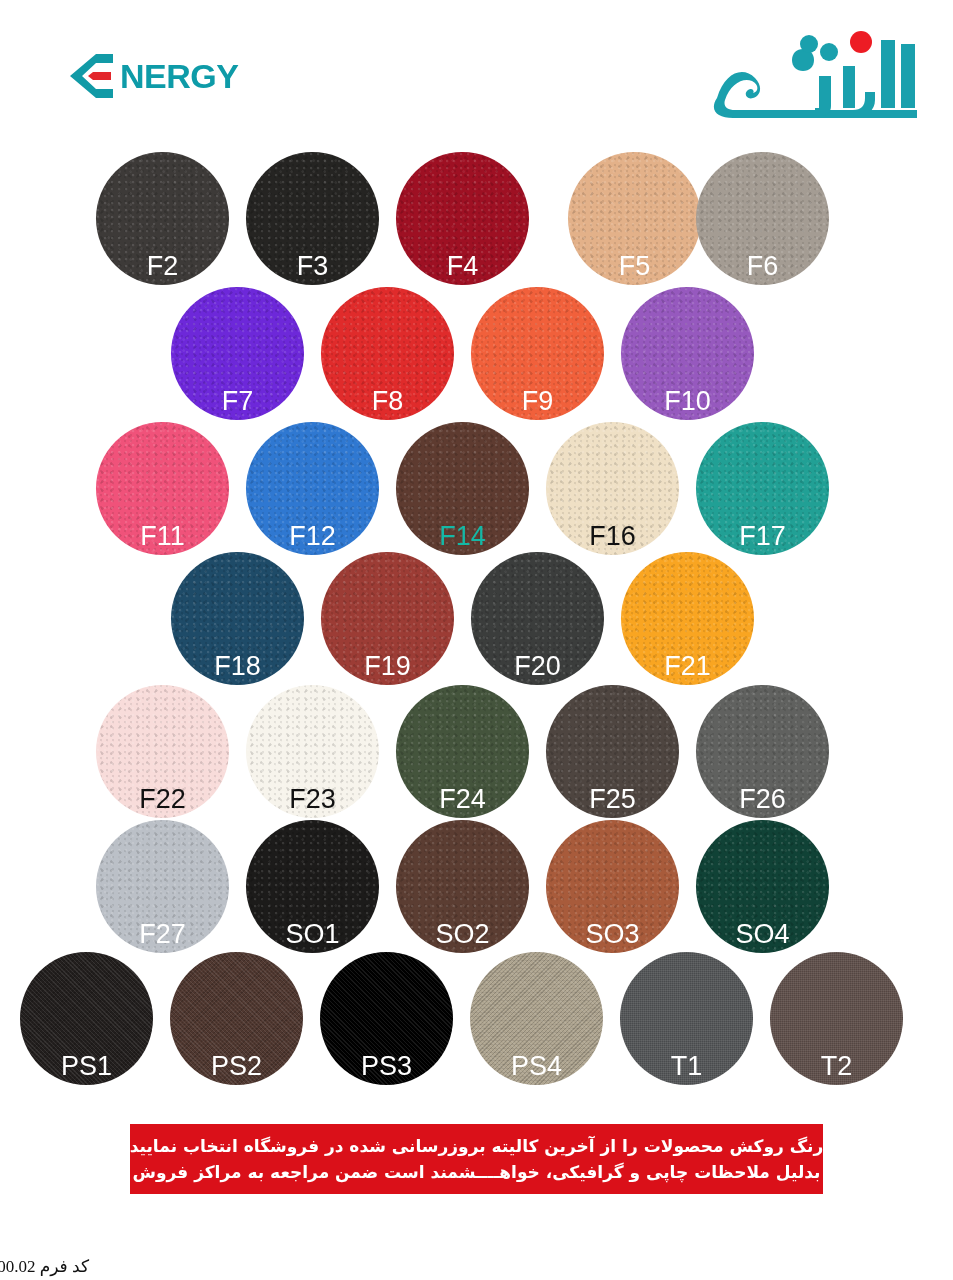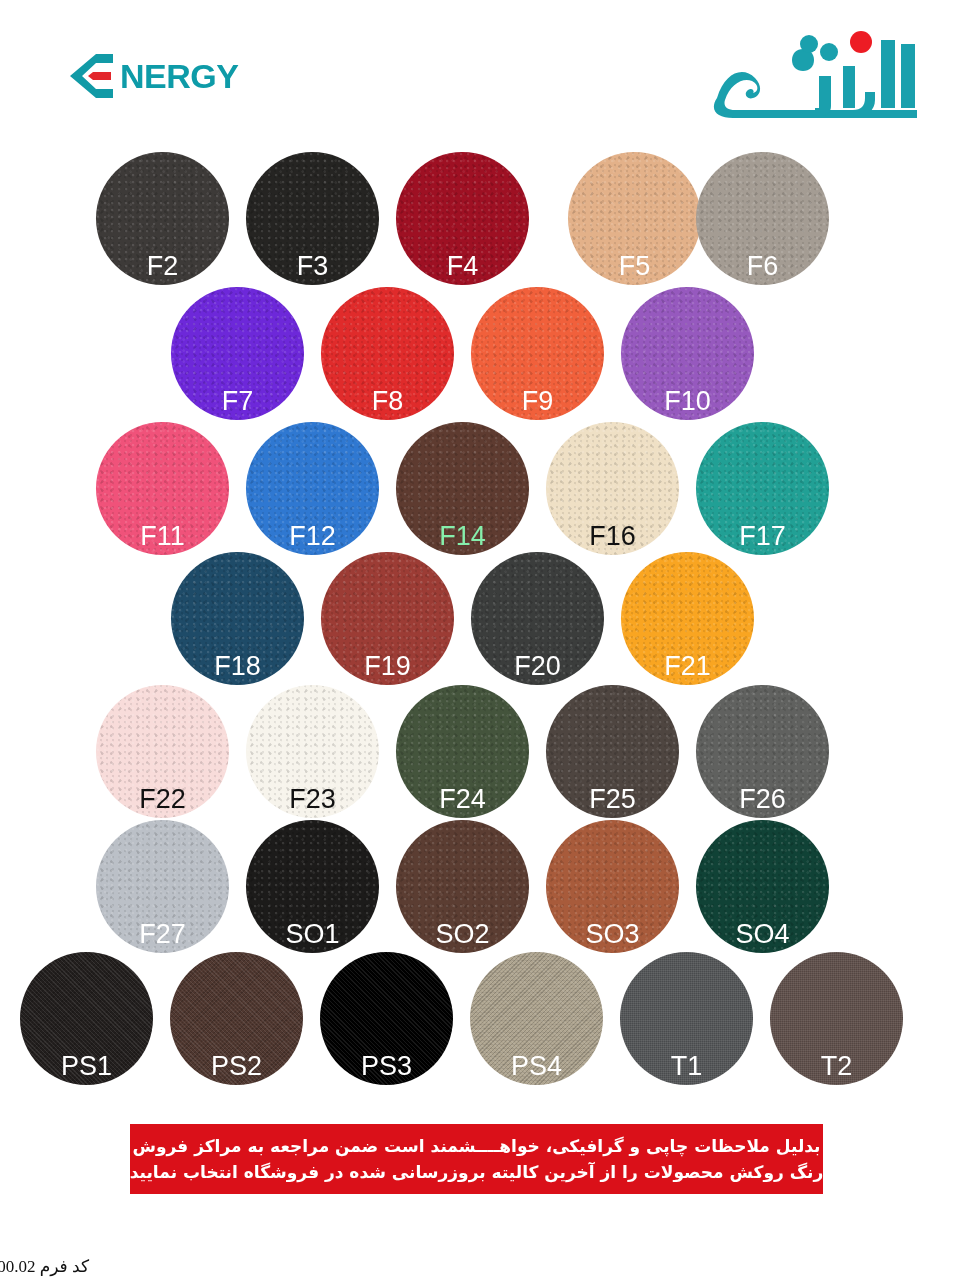--- a/index.html
+++ b/index.html
@@ -204,21 +204,21 @@
         <div class="swatch" style="left: 96px; top: 282px; background: rgb(240, 82, 122);">
           <span class="tex leather"></span>
           <span class="lbl" style="color: rgb(255, 255, 255);">F11</span>
         </div>
         <div class="swatch" style="left: 246px; top: 282px; background: rgb(47, 120, 209);">
           <span class="tex leather"></span>
           <span class="lbl" style="color: rgb(255, 255, 255);">F12</span>
         </div>
         <div class="swatch" style="left: 396px; top: 282px; background: rgb(94, 59, 48);">
           <span class="tex leather"></span>
-          <span class="lbl" style="color: #86efac;">F14</span>
+          <span class="lbl" style="color: #14b8a6;">F14</span>
         </div>
         <div class="swatch" style="left: 546px; top: 282px; background: rgb(239, 224, 197);">
           <span class="tex leather"></span>
           <span class="lbl" style="color: rgb(17, 17, 17);">F16</span>
         </div>
         <div class="swatch" style="left: 696px; top: 282px; background: rgb(33, 160, 149);">
           <span class="tex leather"></span>
           <span class="lbl" style="color: rgb(255, 255, 255);">F17</span>
         </div>
       </div>
@@ -306,20 +306,20 @@
           <span class="lbl" style="color: rgb(255, 255, 255);">T1</span>
         </div>
         <div class="swatch" style="left: 770px; top: 812px; background: rgb(98, 82, 77);">
           <span class="tex canvas"></span>
           <span class="lbl" style="color: rgb(255, 255, 255);">T2</span>
         </div>
       </div>
     </div>
 
   <div class="banner-red">
+    <div>رنگ روکش محصولات را از آخرین کالیته بروزرسانی شده در فروشگاه انتخاب نمایید</div>
     <div>بدلیل ملاحظات چاپی و گرافیکی، خواهــــشمند است ضمن مراجعه به مراکز فروش</div>
-    <div>رنگ روکش محصولات را از آخرین کالیته بروزرسانی شده در فروشگاه انتخاب نمایید</div>
   </div>
 
 
   <div class="formcode">کد فرم E.N.00.02</div>
 
 </div>
 
 </body></html>

